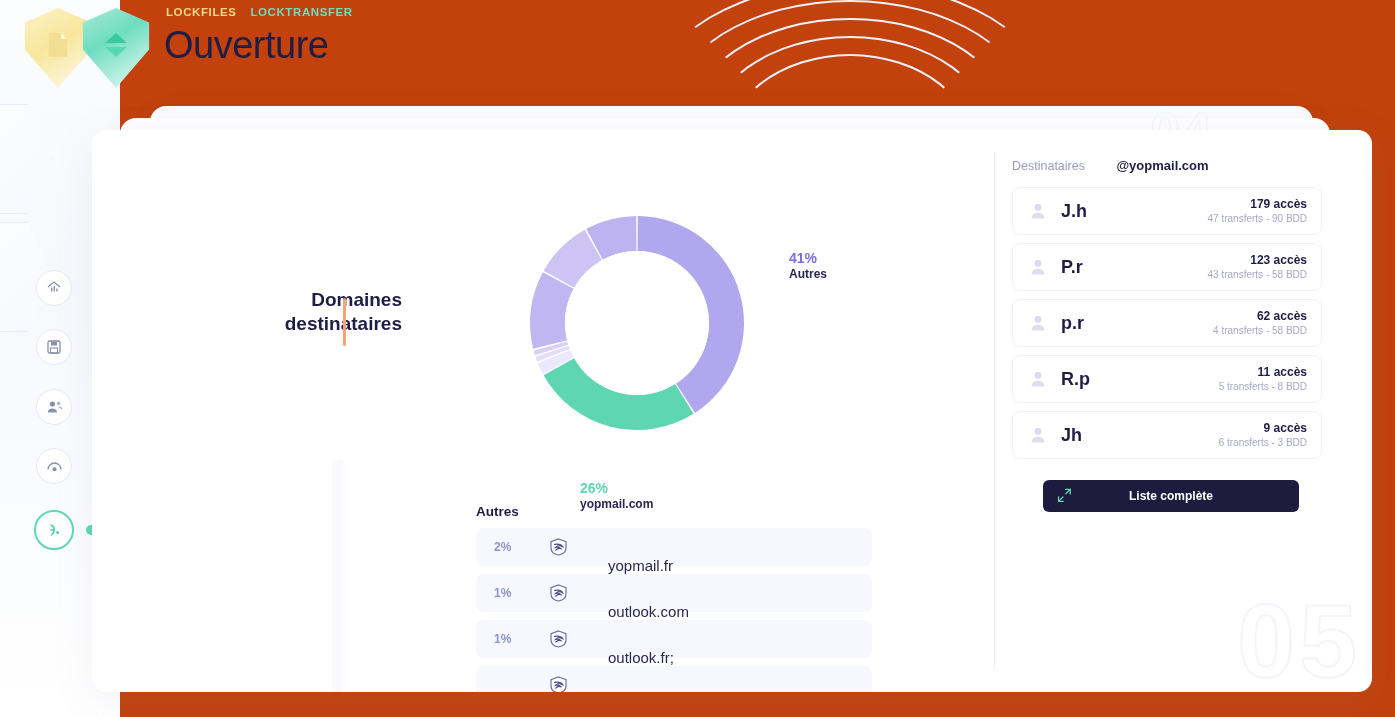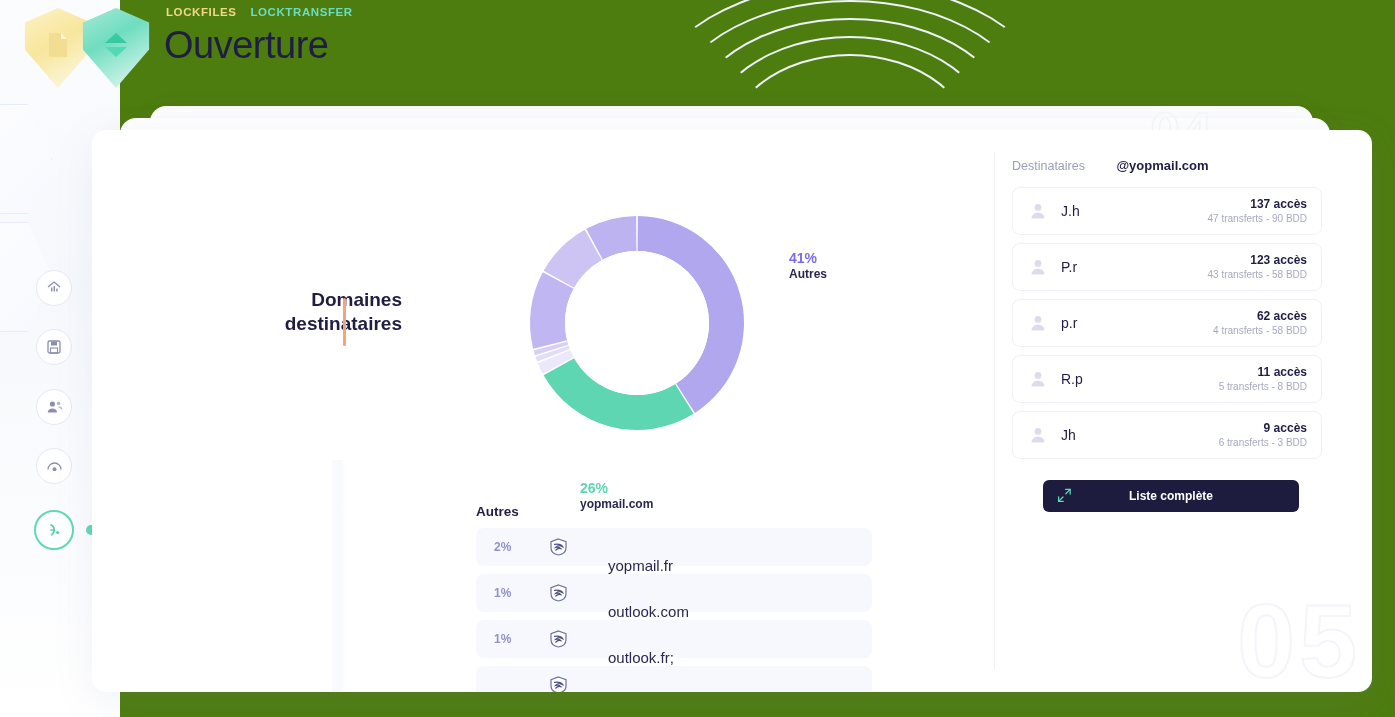--- a/index.html
+++ b/index.html
@@ -3,21 +3,21 @@
 <meta charset="utf-8">
 <style>
   * { box-sizing: border-box; margin: 0; padding: 0; }
   html, body {
     width: 1395px; height: 717px;
     overflow: hidden;
     background: #ffffff;
     font-family: "Liberation Sans", sans-serif;
     color: #232144;
   }
-  #root { position: relative; width: 1395px; height: 717px; overflow: hidden; background:#4d7c0f; }
+  #root { position: relative; width: 1395px; height: 717px; overflow: hidden; background:#c2410c; }
 
   
   .bg-left-gradient {
     position:absolute; left:0; top:0; width:120px; height:717px;
     background: linear-gradient(180deg,#fbfcfe 0%, #f6f8fc 40%, #ffffff 100%);
   }
   .hex {
     position:absolute;
     border:1px solid #e7ecfa;
     background: linear-gradient(135deg,#fdfdff 0%, #f7f9fe 100%);
@@ -150,21 +150,21 @@
   
   .recip { position:absolute; left:920px; top:28px; width:310px; }
   .recip-head { font-size:12.5px; color:#9a9db8; margin-bottom:14px; }
   .recip-head b { color:#201d44; font-weight:700; font-size:13px;margin-left:28px; }
   .recip-row {
     position:relative; height:48px; border:1px solid #f0f1f7; border-radius:8px;
     margin-bottom:8px; display:flex; align-items:center; padding:0 14px 0 12px;
     background:#ffffff;
   }
   .avatar { width:26px; height:26px; display:flex; align-items:center; justify-content:center; }
-  .recip-name { font-size:14px; font-weight:400; color:#201d44; margin-left:10px; }
+  .recip-name { font-size:18px; font-weight:700; color:#201d44; margin-left:10px; }
   .recip-stats { margin-left:auto; text-align:right; }
   .recip-access { font-size:12px; font-weight:700; color:#201d44; line-height:1.35; }
   .recip-sub { font-size:10px; color:#a6a9c1; line-height:1.35; }
 
   .full-list-btn {
     position:absolute; left:951px; top:350px; width:256px; height:32px;
     background:#1d1b3e; border-radius:6px; color:#ffffff;
     display:flex; align-items:center; justify-content:center;
     font-size:12px; font-weight:700; cursor:pointer;text-align:center;
   }
@@ -340,21 +340,21 @@
       <div id="recip-rows">
           <div class="recip-row">
             <div class="avatar">
               <svg width="20" height="20" viewBox="0 0 20 20">
                 <circle cx="10" cy="6.4" r="3.4" fill="#dcdcee"></circle>
                 <path d="M3.6 17.4 c0-3.5 2.9-5.6 6.4-5.6 s6.4 2.1 6.4 5.6 z" fill="#dcdcee"></path>
               </svg>
             </div>
             <div class="recip-name">J.h</div>
             <div class="recip-stats">
-              <div class="recip-access">137 accès</div>
+              <div class="recip-access">179 accès</div>
               <div class="recip-sub">47 transferts - 90 BDD</div>
             </div>
           </div>
           <div class="recip-row">
             <div class="avatar">
               <svg width="20" height="20" viewBox="0 0 20 20">
                 <circle cx="10" cy="6.4" r="3.4" fill="#dcdcee"></circle>
                 <path d="M3.6 17.4 c0-3.5 2.9-5.6 6.4-5.6 s6.4 2.1 6.4 5.6 z" fill="#dcdcee"></path>
               </svg>
             </div>

